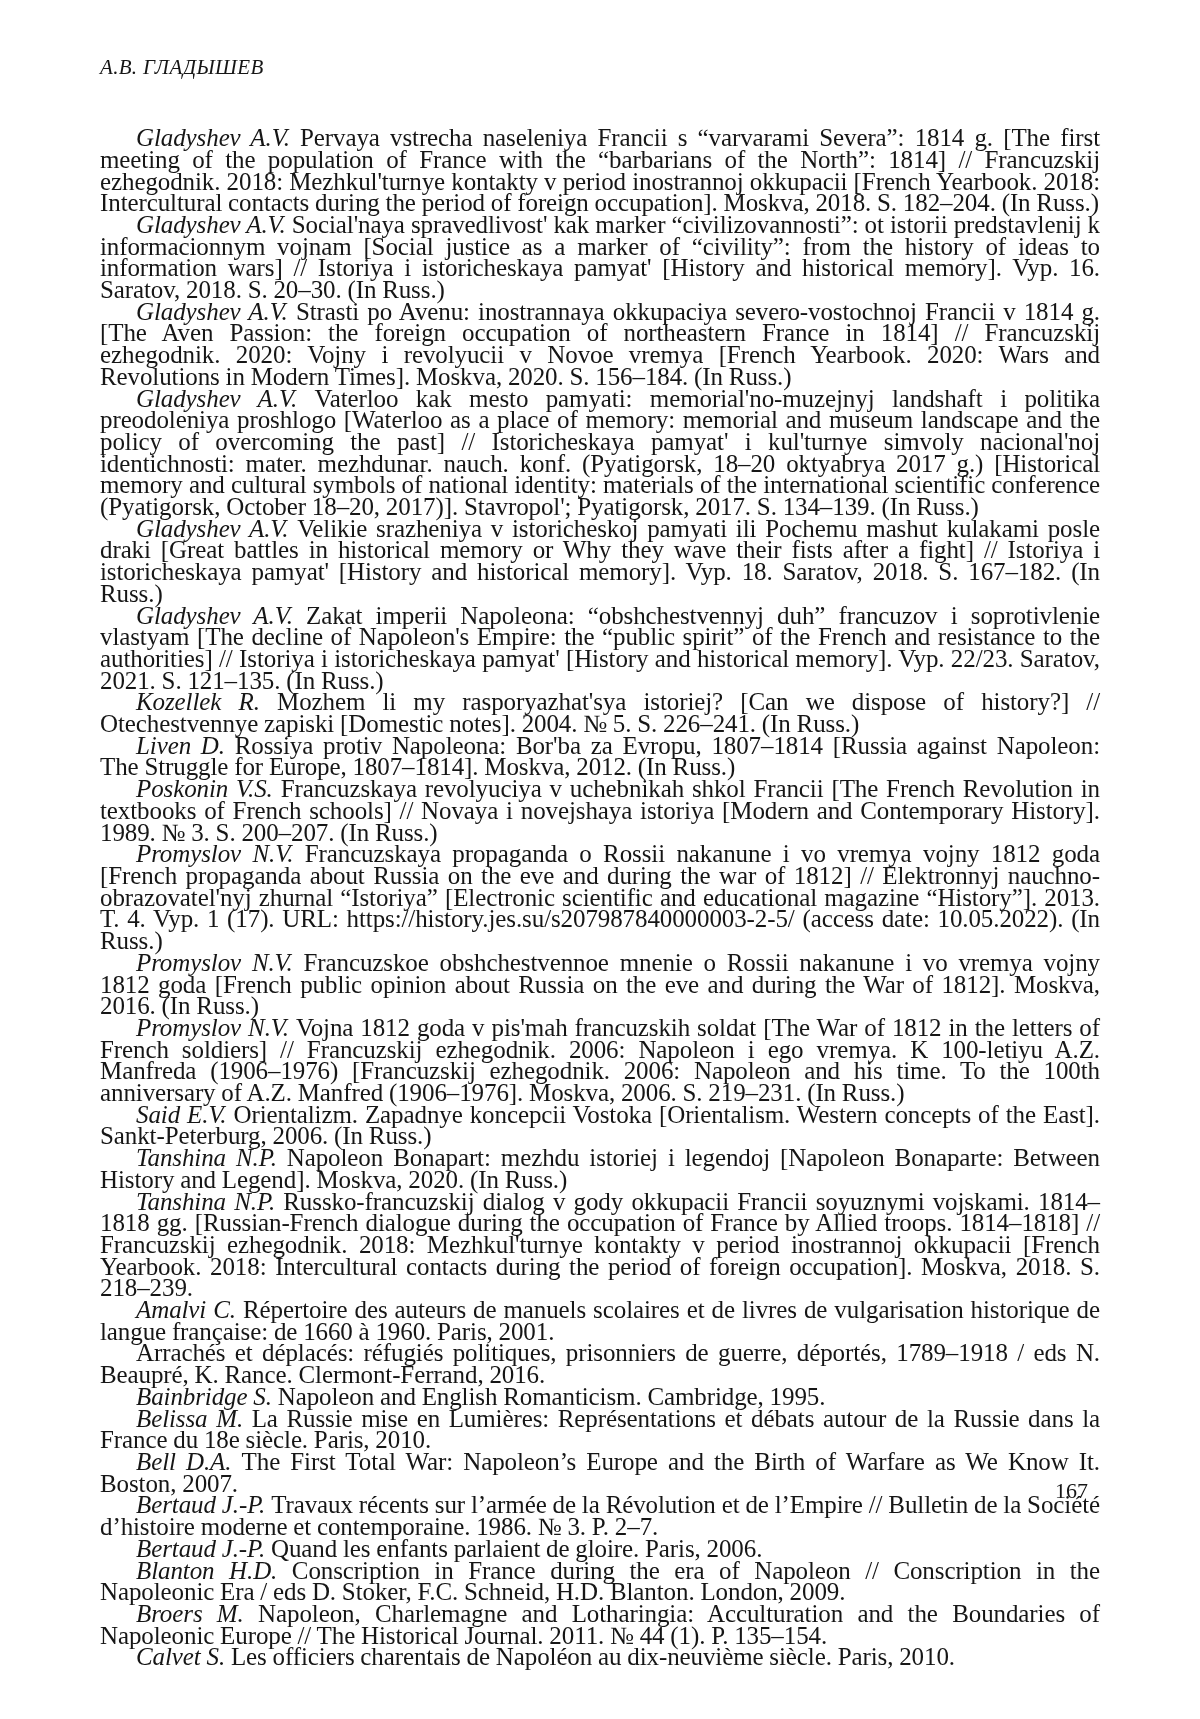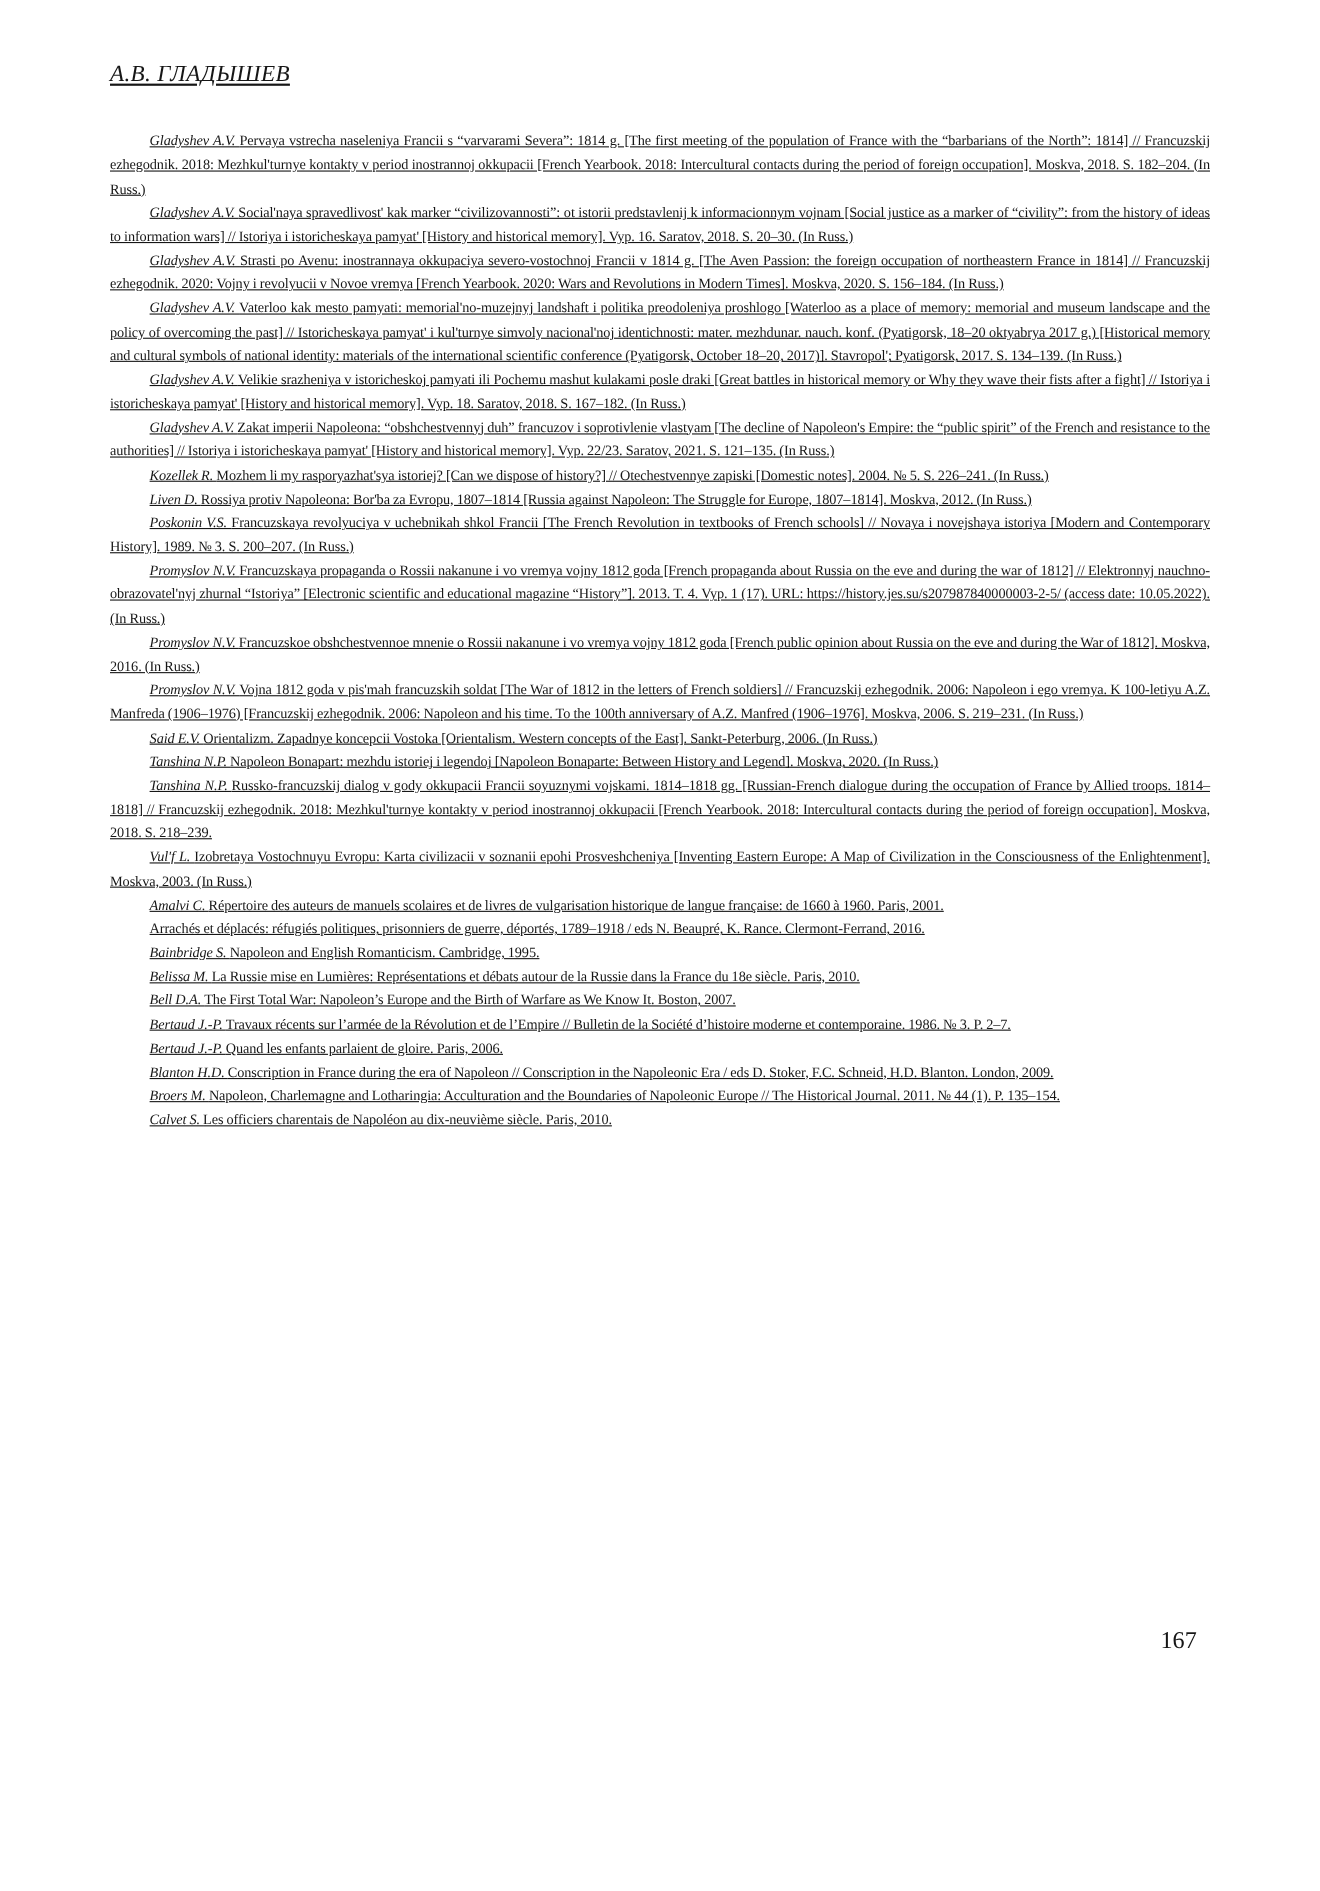--- a/index.html
+++ b/index.html
@@ -10,40 +10,39 @@
   .page {
     position: relative;
     width: 1200px;
     height: 1719px;
     background: #ffffff;
     color: #161616;
     box-sizing: border-box;
     padding: 56px 100px 0 100px;
     font-family: "Liberation Serif", serif;
     overflow: hidden;
-    text-decoration: underline;
   }
   .running-header {
     display: flex;
     justify-content: space-between;
     align-items: baseline;
     font-size: 21px;
     line-height: 1.1;
   }
   .rh-left {
     font-style: italic;
     letter-spacing: 0.3px;
   }
   .rh-right {
     letter-spacing: 0.4px;
   }
   .references {
-    margin-top: 38px;
+    margin-top: 48px;
     text-align: justify;
-    font-size: 13px;
+    font-size: 25px;
     line-height: 21.7px;
     letter-spacing: -0.1px;
     word-spacing: -0.3px;
   }
   .ref {
     margin: 0;
     text-indent: 36px;
   }
   .ref-author {
     font-style: italic;
@@ -72,21 +71,20 @@
       <p class="ref"><em class="ref-author">Gladyshev A.V. </em>Zakat imperii Napoleona: “obshchestvennyj duh” francuzov i soprotivlenie vlastyam [The decline of Napoleon's Empire: the “public spirit” of the French and resistance to the authorities] // Istoriya i istoricheskaya pamyat' [History and historical memory]. Vyp. 22/23. Saratov, 2021. S. 121–135. (In Russ.)</p>
       <p class="ref"><em class="ref-author">Kozellek R. </em>Mozhem li my rasporyazhat'sya istoriej? [Can we dispose of history?] // Otechestvennye zapiski [Domestic notes]. 2004. № 5. S. 226–241. (In Russ.)</p>
       <p class="ref"><em class="ref-author">Liven D. </em>Rossiya protiv Napoleona: Bor'ba za Evropu, 1807–1814 [Russia against Napoleon: The Struggle for Europe, 1807–1814]. Moskva, 2012. (In Russ.)</p>
       <p class="ref"><em class="ref-author">Poskonin V.S. </em>Francuzskaya revolyuciya v uchebnikah shkol Francii [The French Revolution in textbooks of French schools] // Novaya i novejshaya istoriya [Modern and Contemporary History]. 1989. № 3. S. 200–207. (In Russ.)</p>
       <p class="ref"><em class="ref-author">Promyslov N.V. </em>Francuzskaya propaganda o Rossii nakanune i vo vremya vojny 1812 goda [French propaganda about Russia on the eve and during the war of 1812] // Elektronnyj nauchno-obrazovatel'nyj zhurnal “Istoriya” [Electronic scientific and educational magazine “History”]. 2013. T. 4. Vyp. 1 (17). URL: https://history.jes.su/s207987840000003-2-5/ (access date: 10.05.2022). (In Russ.)</p>
       <p class="ref"><em class="ref-author">Promyslov N.V. </em>Francuzskoe obshchestvennoe mnenie o Rossii nakanune i vo vremya vojny 1812 goda [French public opinion about Russia on the eve and during the War of 1812]. Moskva, 2016. (In Russ.)</p>
       <p class="ref"><em class="ref-author">Promyslov N.V. </em>Vojna 1812 goda v pis'mah francuzskih soldat [The War of 1812 in the letters of French soldiers] // Francuzskij ezhegodnik. 2006: Napoleon i ego vremya. K 100-letiyu A.Z. Manfreda (1906–1976) [Francuzskij ezhegodnik. 2006: Napoleon and his time. To the 100th anniversary of A.Z. Manfred (1906–1976]. Moskva, 2006. S. 219–231. (In Russ.)</p>
       <p class="ref"><em class="ref-author">Said E.V. </em>Orientalizm. Zapadnye koncepcii Vostoka [Orientalism. Western concepts of the East]. Sankt-Peterburg, 2006. (In Russ.)</p>
       <p class="ref"><em class="ref-author">Tanshina N.P. </em>Napoleon Bonapart: mezhdu istoriej i legendoj [Napoleon Bonaparte: Between History and Legend]. Moskva, 2020. (In Russ.)</p>
       <p class="ref"><em class="ref-author">Tanshina N.P. </em>Russko-francuzskij dialog v gody okkupacii Francii soyuznymi vojskami. 1814–1818 gg. [Russian-French dialogue during the occupation of France by Allied troops. 1814–1818] // Francuzskij ezhegodnik. 2018: Mezhkul'turnye kontakty v period inostrannoj okkupacii [French Yearbook. 2018: Intercultural contacts during the period of foreign occupation]. Moskva, 2018. S. 218–239.</p>
-      <p class="ref"><em class="ref-author">Vul'f L. </em>Izobretaya Vostochnuyu Evropu: Karta civilizacii v soznanii epohi Prosveshcheniya [Inventing Eastern Europe: A Map of Civilization in the Consciousness of the Enlightenment]. Moskva, 2003. (In Russ.)</p>
       <p class="ref"><em class="ref-author">Amalvi C. </em>Répertoire des auteurs de manuels scolaires et de livres de vulgarisation historique de langue française: de 1660 à 1960. Paris, 2001.</p>
       <p class="ref">Arrachés et déplacés: réfugiés politiques, prisonniers de guerre, déportés, 1789–1918 / eds N. Beaupré, K. Rance. Clermont-Ferrand, 2016.</p>
       <p class="ref"><em class="ref-author">Bainbridge S. </em>Napoleon and English Romanticism. Cambridge, 1995.</p>
       <p class="ref"><em class="ref-author">Belissa M. </em>La Russie mise en Lumières: Représentations et débats autour de la Russie dans la France du 18e siècle. Paris, 2010.</p>
       <p class="ref"><em class="ref-author">Bell D.A. </em>The First Total War: Napoleon’s Europe and the Birth of Warfare as We Know It. Boston, 2007.</p>
       <p class="ref"><em class="ref-author">Bertaud J.-P. </em>Travaux récents sur l’armée de la Révolution et de l’Empire // Bulletin de la Société d’histoire moderne et contemporaine. 1986. № 3. P. 2–7.</p>
       <p class="ref"><em class="ref-author">Bertaud J.-P. </em>Quand les enfants parlaient de gloire. Paris, 2006.</p>
       <p class="ref"><em class="ref-author">Blanton H.D. </em>Conscription in France during the era of Napoleon // Conscription in the Napoleonic Era / eds D. Stoker, F.C. Schneid, H.D. Blanton. London, 2009.</p>
       <p class="ref"><em class="ref-author">Broers M. </em>Napoleon, Charlemagne and Lotharingia: Acculturation and the Boundaries of Napoleonic Europe // The Historical Journal. 2011. № 44 (1). P. 135–154.</p>
       <p class="ref"><em class="ref-author">Calvet S. </em>Les officiers charentais de Napoléon au dix-neuvième siècle. Paris, 2010.</p>

